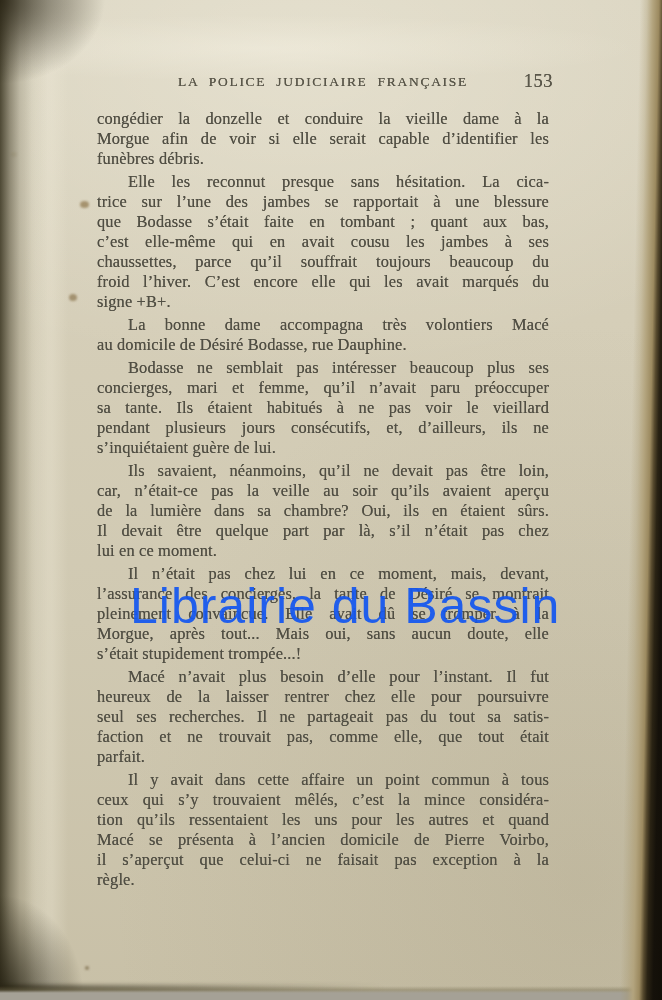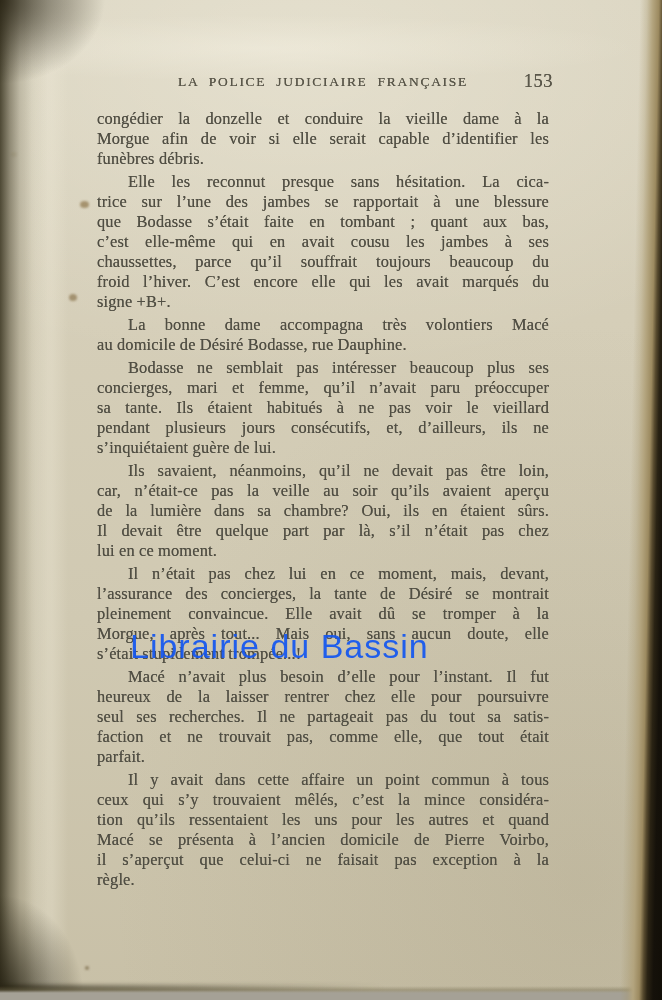--- a/index.html
+++ b/index.html
@@ -82,24 +82,23 @@
       #9c8a60 19px,
       var(--edge-brown) 23px,
       #2a2314 27px,
       var(--edge-black) 33px,
       #100d06 48px);
   }
   
   .watermark {
     position: absolute; left: 130px; top: 581px;
     font-family: "Liberation Sans", "DejaVu Sans", sans-serif;
-    font-size: 34px; line-height: 1; letter-spacing: 1px; white-space: nowrap;
+    font-size: 50px; line-height: 1; letter-spacing: 1px; white-space: nowrap;
     color: var(--watermark-blue);
     opacity: .93;
-    margin-top: 48px;
   }
 </style>
 </head>
 <body>
 
 <div class="photo">
 
   <div class="header">
     <span class="running-title">LA POLICE JUDICIAIRE FRANÇAISE</span>
     <span class="page-number">153</span>

